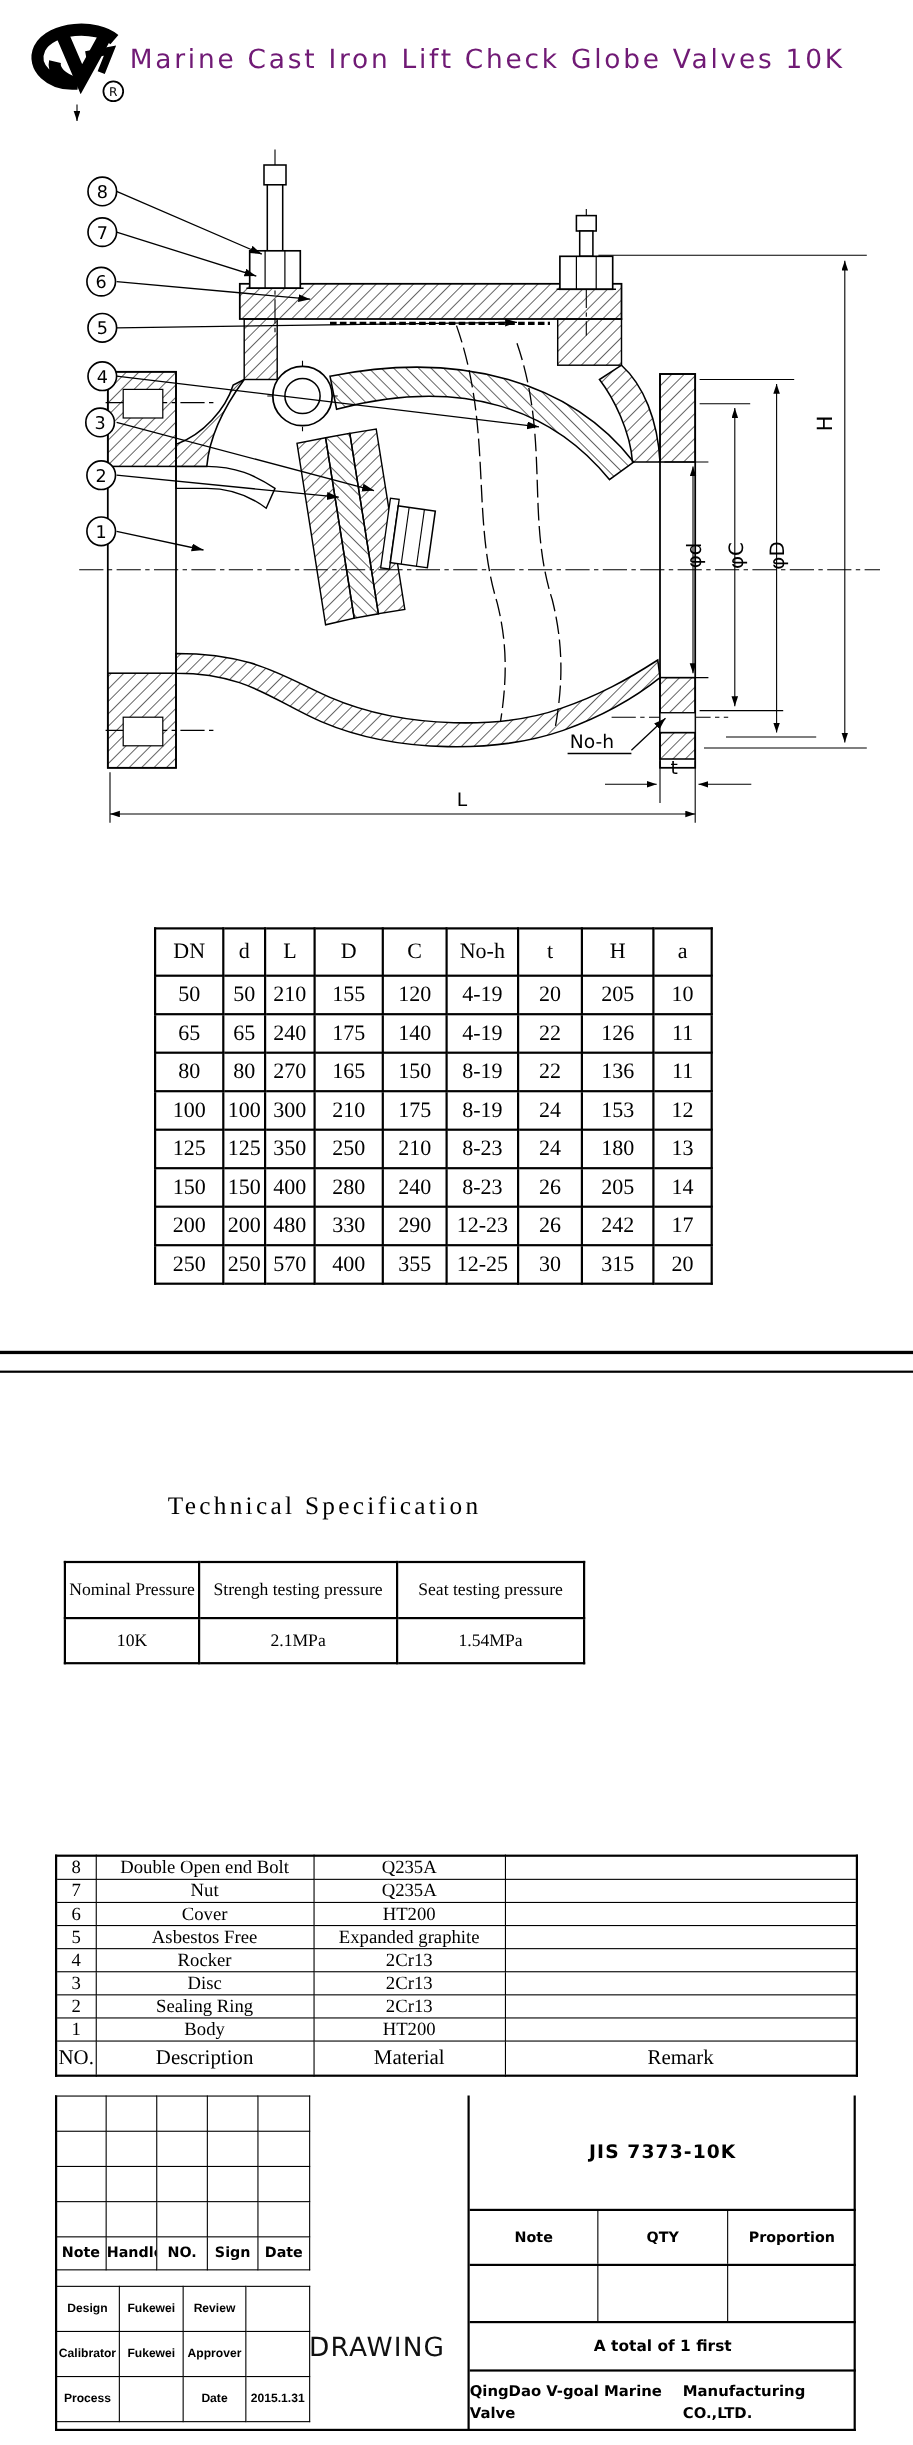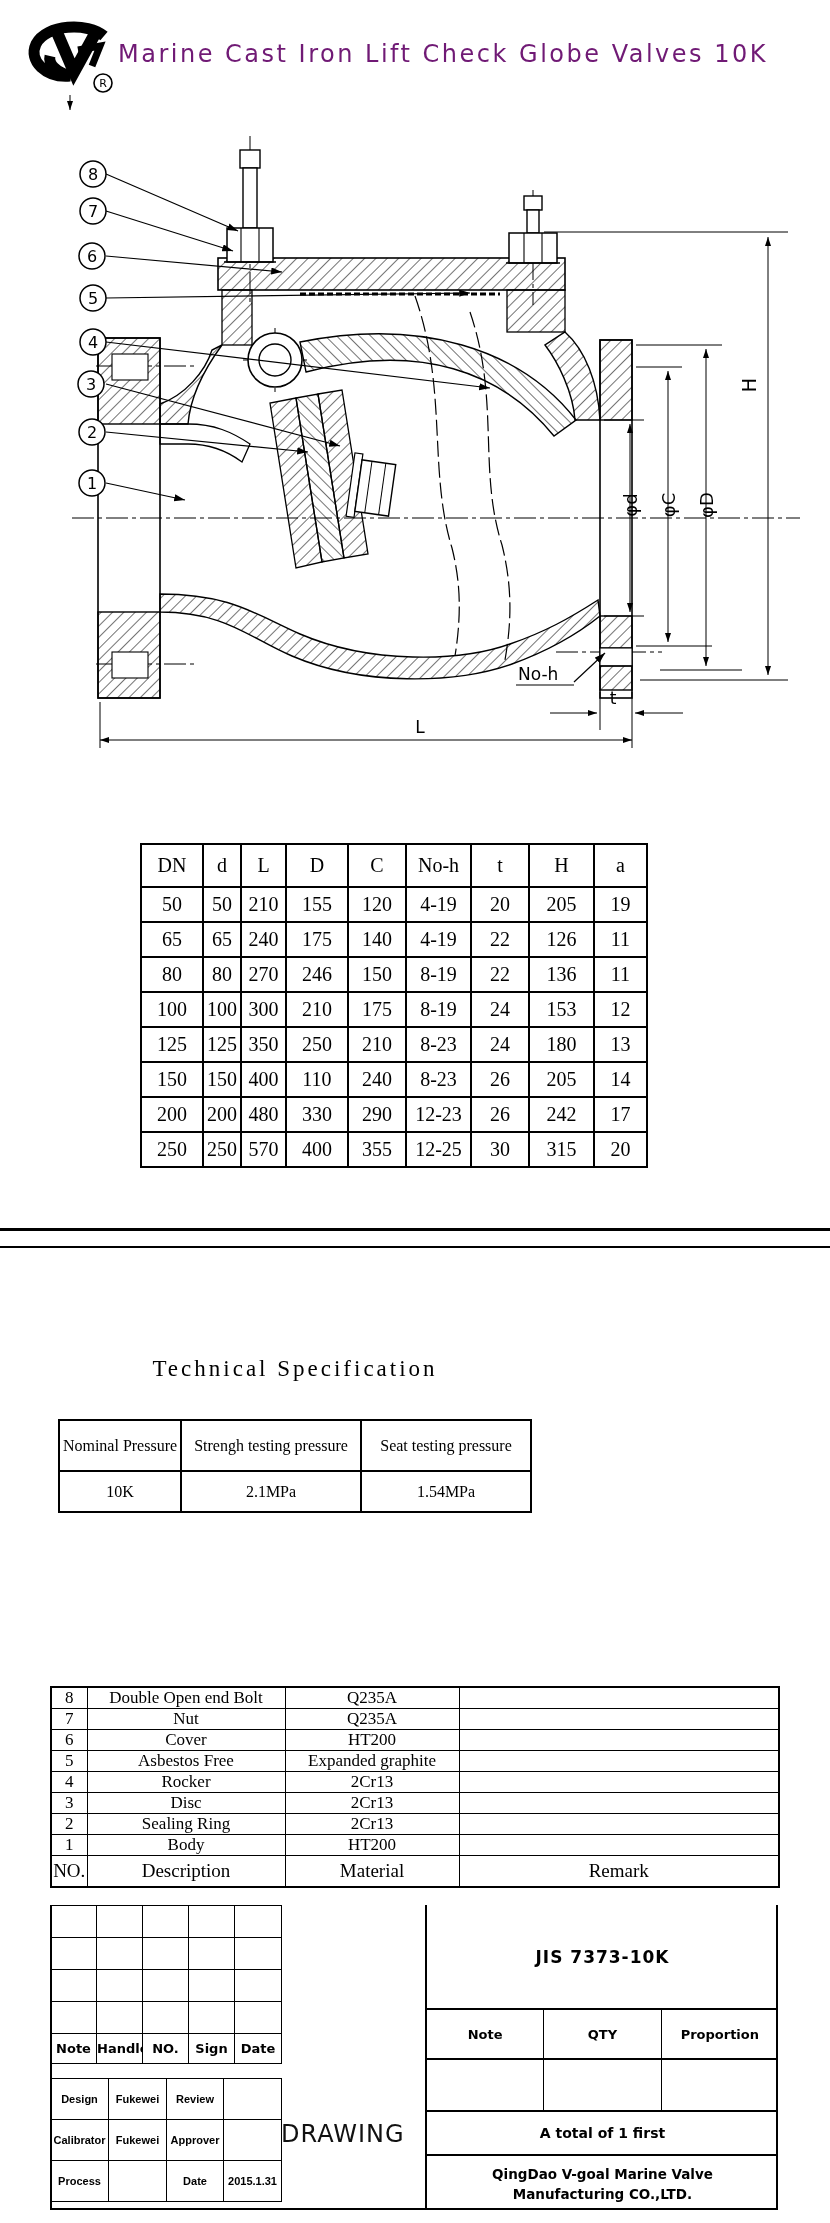--- a/index.html
+++ b/index.html
@@ -53,21 +53,21 @@
   .tb-right{left:425px;top:1905px;width:353px;height:305px;border-left:2px solid #000;box-sizing:border-box;
     font-family:"DejaVu Sans",sans-serif}
   .tb-right .cell{box-sizing:border-box;display:flex;align-items:center;justify-content:center}
   .jis{height:105px;border-bottom:2px solid #000;font-size:17px;font-weight:bold;letter-spacing:1px}
   .nqp{display:flex;height:48px;border-bottom:2px solid #000}
   .nqp>div{flex:1;border-right:1.5px solid #000;display:flex;align-items:center;justify-content:center;
     font-size:13px;font-weight:bold}
   .nqp>div:last-child{border-right:none}
   .nqp.empty{height:50px}
   .total-line{height:44px;border-bottom:2px solid #000;font-size:14px;font-weight:bold}
-  .company{height:56px;flex-direction:column;font-size:13.5px;font-weight:bold;line-height:1.5}
+  .company{height:56px;flex-direction:row;font-size:13.5px;font-weight:bold;line-height:1.5}
   
   svg text{font-family:"DejaVu Sans",sans-serif;fill:#000}
 </style>
 </head>
 <body>
 
 <div class="abs" style="left:26px;top:20px;width:95px;height:75px">
   <svg width="95" height="75" viewBox="0 0 95 75">
     <path d="M78,16 C62,2 20,4 10,24 C2,41 20,58 44,56 C30,52 22,44 24,36" fill="none" stroke="#000" stroke-width="11"></path>
     <path d="M30,10 L48,52 L70,12" fill="none" stroke="#000" stroke-width="12"></path>
@@ -291,38 +291,38 @@
   <tbody>
       <tr>
         <td>50</td>
         <td>50</td>
         <td>210</td>
         <td>155</td>
         <td>120</td>
         <td>4-19</td>
         <td>20</td>
         <td>205</td>
-        <td>19</td>
+        <td>10</td>
       </tr>
       <tr>
         <td>65</td>
         <td>65</td>
         <td>240</td>
         <td>175</td>
         <td>140</td>
         <td>4-19</td>
         <td>22</td>
         <td>126</td>
         <td>11</td>
       </tr>
       <tr>
         <td>80</td>
         <td>80</td>
         <td>270</td>
-        <td>246</td>
+        <td>165</td>
         <td>150</td>
         <td>8-19</td>
         <td>22</td>
         <td>136</td>
         <td>11</td>
       </tr>
       <tr>
         <td>100</td>
         <td>100</td>
         <td>300</td>
@@ -341,21 +341,21 @@
         <td>210</td>
         <td>8-23</td>
         <td>24</td>
         <td>180</td>
         <td>13</td>
       </tr>
       <tr>
         <td>150</td>
         <td>150</td>
         <td>400</td>
-        <td>110</td>
+        <td>280</td>
         <td>240</td>
         <td>8-23</td>
         <td>26</td>
         <td>205</td>
         <td>14</td>
       </tr>
       <tr>
         <td>200</td>
         <td>200</td>
         <td>480</td>

